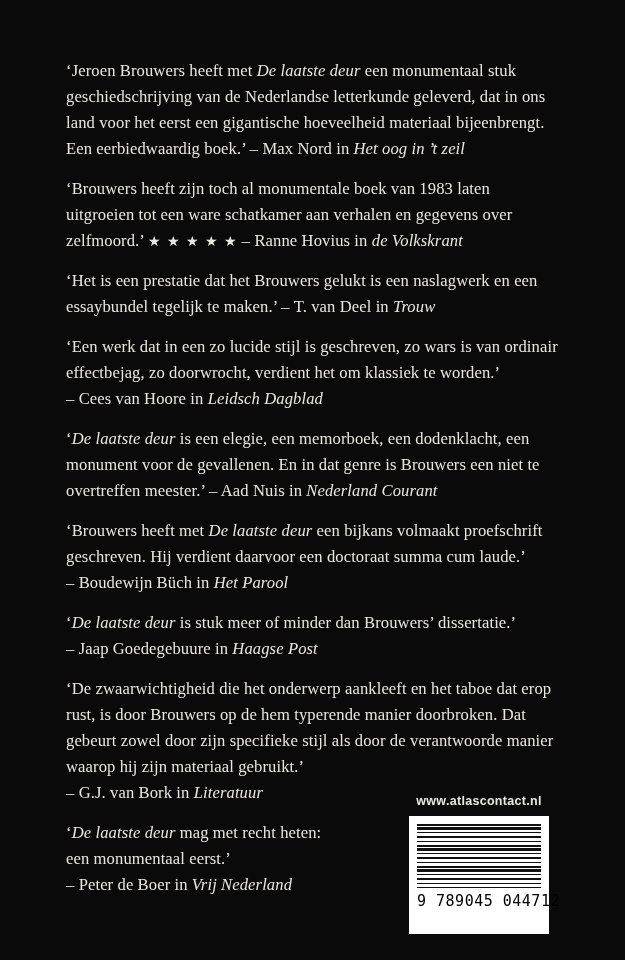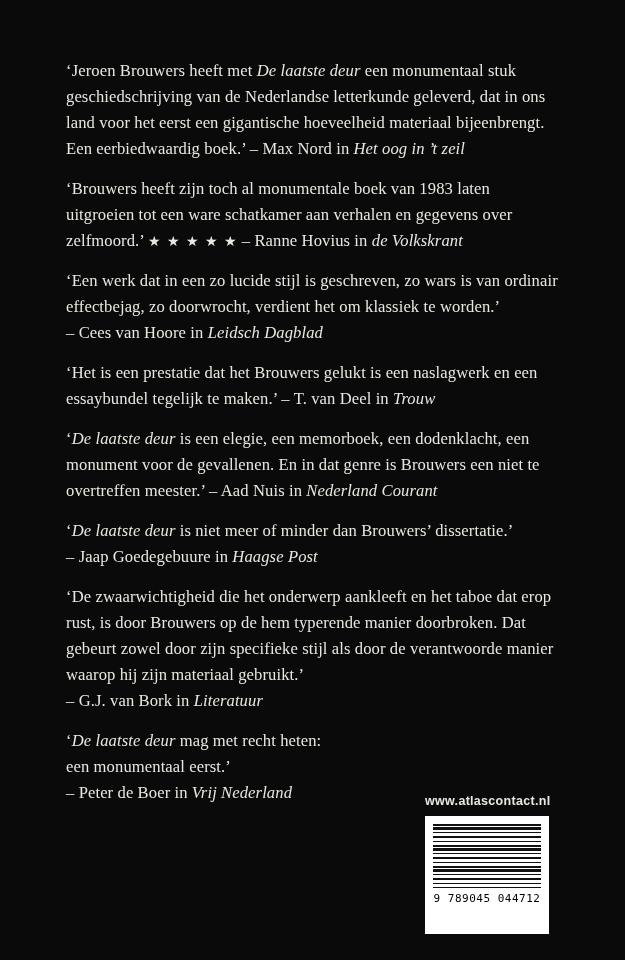--- a/index.html
+++ b/index.html
@@ -31,21 +31,21 @@
   p.quote em { font-style: italic; }
   p.quote.narrow { max-width: 330px; }
   .stars {
     font-family: "DejaVu Sans", sans-serif;
     font-size: 14px;
     letter-spacing: 1px;
   }
   .barcode-area {
     position: absolute;
     right: 76px; top: 794px;
-    width: 124px;
+    width: 140px;
     text-align: center;
   }
   .website {
     font-family: "Liberation Sans", "DejaVu Sans", sans-serif;
     font-size: 12.5px;
     font-weight: bold;
     letter-spacing: 0.3px;
     color: var(--fg, #f2f0ea);
     margin-bottom: 8px;
     white-space: nowrap;
@@ -61,39 +61,40 @@
       to bottom,
       #111 0 2px, #fff 2px 3px,
       #111 3px 6px, #fff 6px 8px,
       #111 8px 9px, #fff 9px 12px,
       #111 12px 14px, #fff 14px 17px,
       #111 17px 18px, #fff 18px 21px
     );
   }
   .isbn {
     font-family: "DejaVu Sans Mono", monospace;
-    font-size: 11px;
+    font-size: 15px;
     color: #000;
     margin-top: 4px;
     letter-spacing: 0.5px;
     white-space: nowrap;
   }
 </style>
 </head>
 <body>
 
 <div class="cover">
 
   <div class="quotes">
       <p class="quote"><span>‘Jeroen Brouwers heeft met </span><em>De laatste deur</em><span> een monumentaal stuk geschiedschrijving van de Nederlandse letterkunde geleverd, dat in ons land voor het eerst een gigantische hoeveelheid materiaal bijeenbrengt. Een eerbiedwaardig boek.’ – Max Nord in </span><em>Het oog in ’t zeil</em></p>
       <p class="quote"><span>‘Brouwers heeft zijn toch al monumentale boek van 1983 laten uitgroeien tot een ware schatkamer aan verhalen en gegevens over zelfmoord.’ </span><span class="stars">★ ★ ★ ★ ★</span><span> – Ranne Hovius in </span><em>de Volkskrant</em></p>
+      <p class="quote"><span>‘Het is een prestatie dat het Brouwers gelukt is een naslagwerk en een essaybundel tegelijk te maken.’ – T. van Deel in </span><em>Trouw</em></p>
       <p class="quote"><span>‘Een werk dat in een zo lucide stijl is geschreven, zo wars is van ordinair effectbejag, zo doorwrocht, verdient het om klassiek te worden.’</span><br><span>– Cees van Hoore in </span><em>Leidsch Dagblad</em></p>
-      <p class="quote"><span>‘Het is een prestatie dat het Brouwers gelukt is een naslagwerk en een essaybundel tegelijk te maken.’ – T. van Deel in </span><em>Trouw</em></p>
       <p class="quote"><span>‘</span><em>De laatste deur</em><span> is een elegie, een memorboek, een dodenklacht, een monument voor de gevallenen. En in dat genre is Brouwers een niet te overtreffen meester.’ – Aad Nuis in </span><em>Nederland Courant</em></p>
-      <p class="quote"><span>‘</span><em>De laatste deur</em><span> is niet meer of minder dan Brouwers’ dissertatie.’</span><br><span>– Jaap Goedegebuure in </span><em>Haagse Post</em></p>
+      <p class="quote"><span>‘Brouwers heeft met </span><em>De laatste deur</em><span> een bijkans volmaakt proefschrift geschreven. Hij verdient daarvoor een doctoraat summa cum laude.’</span><br><span>– Boudewijn Büch in </span><em>Het Parool</em></p>
+      <p class="quote"><span>‘</span><em>De laatste deur</em><span> is stuk meer of minder dan Brouwers’ dissertatie.’</span><br><span>– Jaap Goedegebuure in </span><em>Haagse Post</em></p>
       <p class="quote"><span>‘De zwaarwichtigheid die het onderwerp aankleeft en het taboe dat erop rust, is door Brouwers op de hem typerende manier doorbroken. Dat gebeurt zowel door zijn specifieke stijl als door de verantwoorde manier waarop hij zijn materiaal gebruikt.’</span><br><span>– G.J. van Bork in </span><em>Literatuur</em></p>
       <p class="quote narrow"><span>‘</span><em>De laatste deur</em><span> mag met recht heten:</span><br><span>een monumentaal eerst.’</span><br><span>– Peter de Boer in </span><em>Vrij Nederland</em></p>
     </div>
 
   <div class="barcode-area">
     <div class="website">www.atlascontact.nl</div>
     <div class="barcode-box">
       <div class="bars"></div>
       <div class="isbn">9 789045 044712</div>
     </div>

